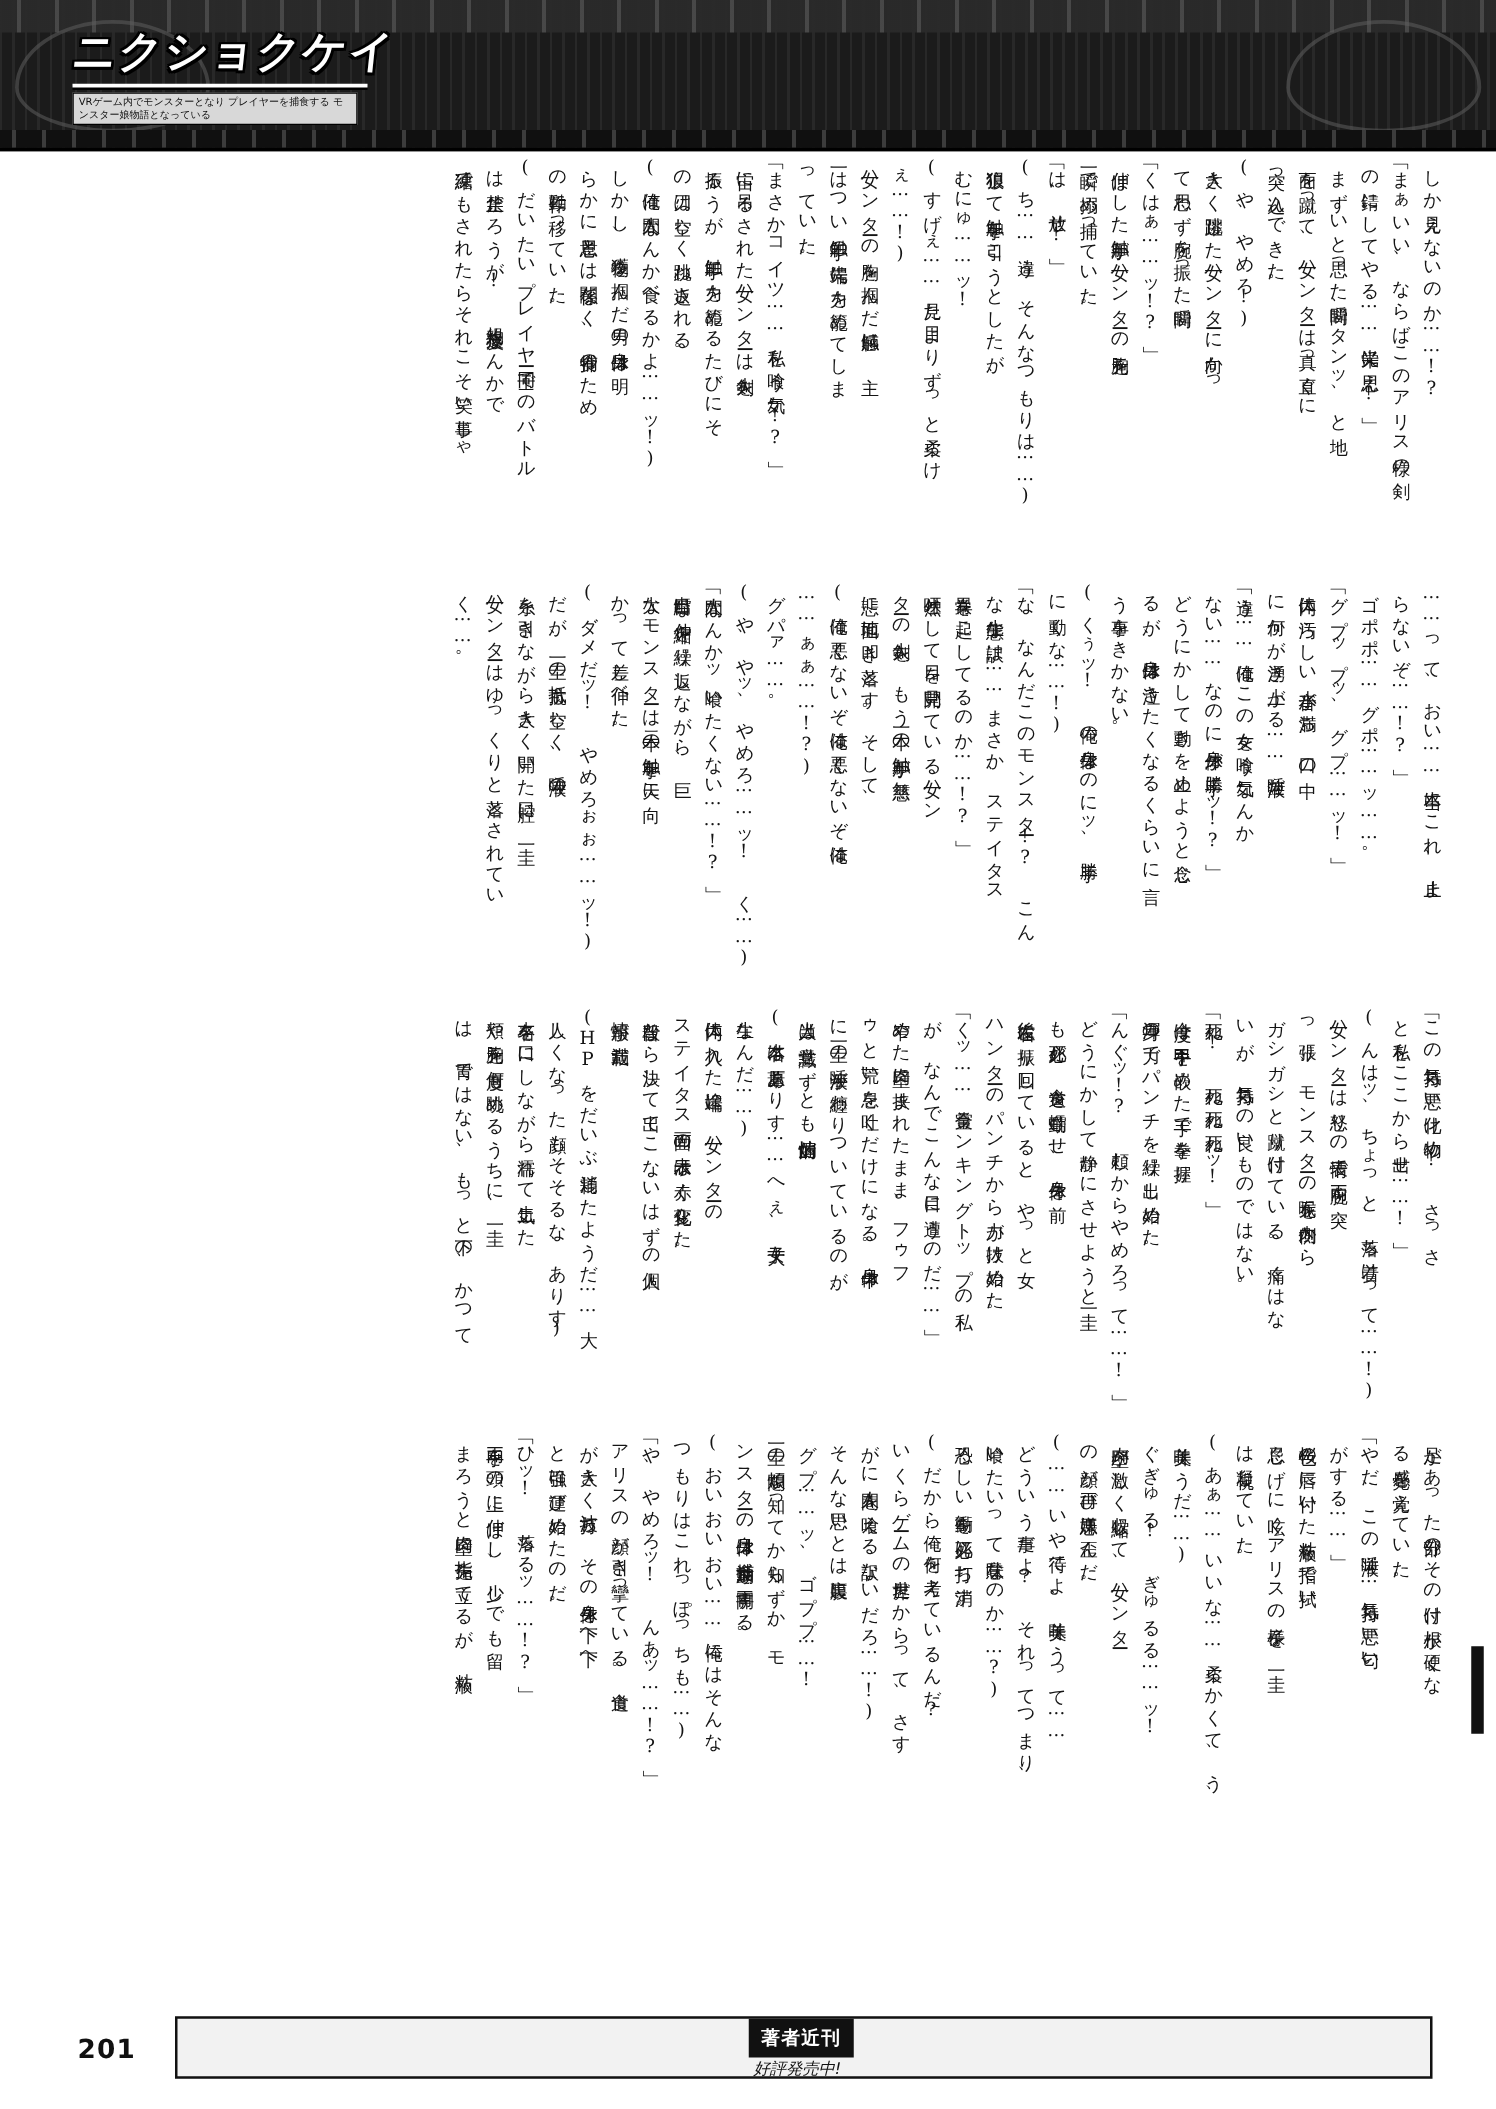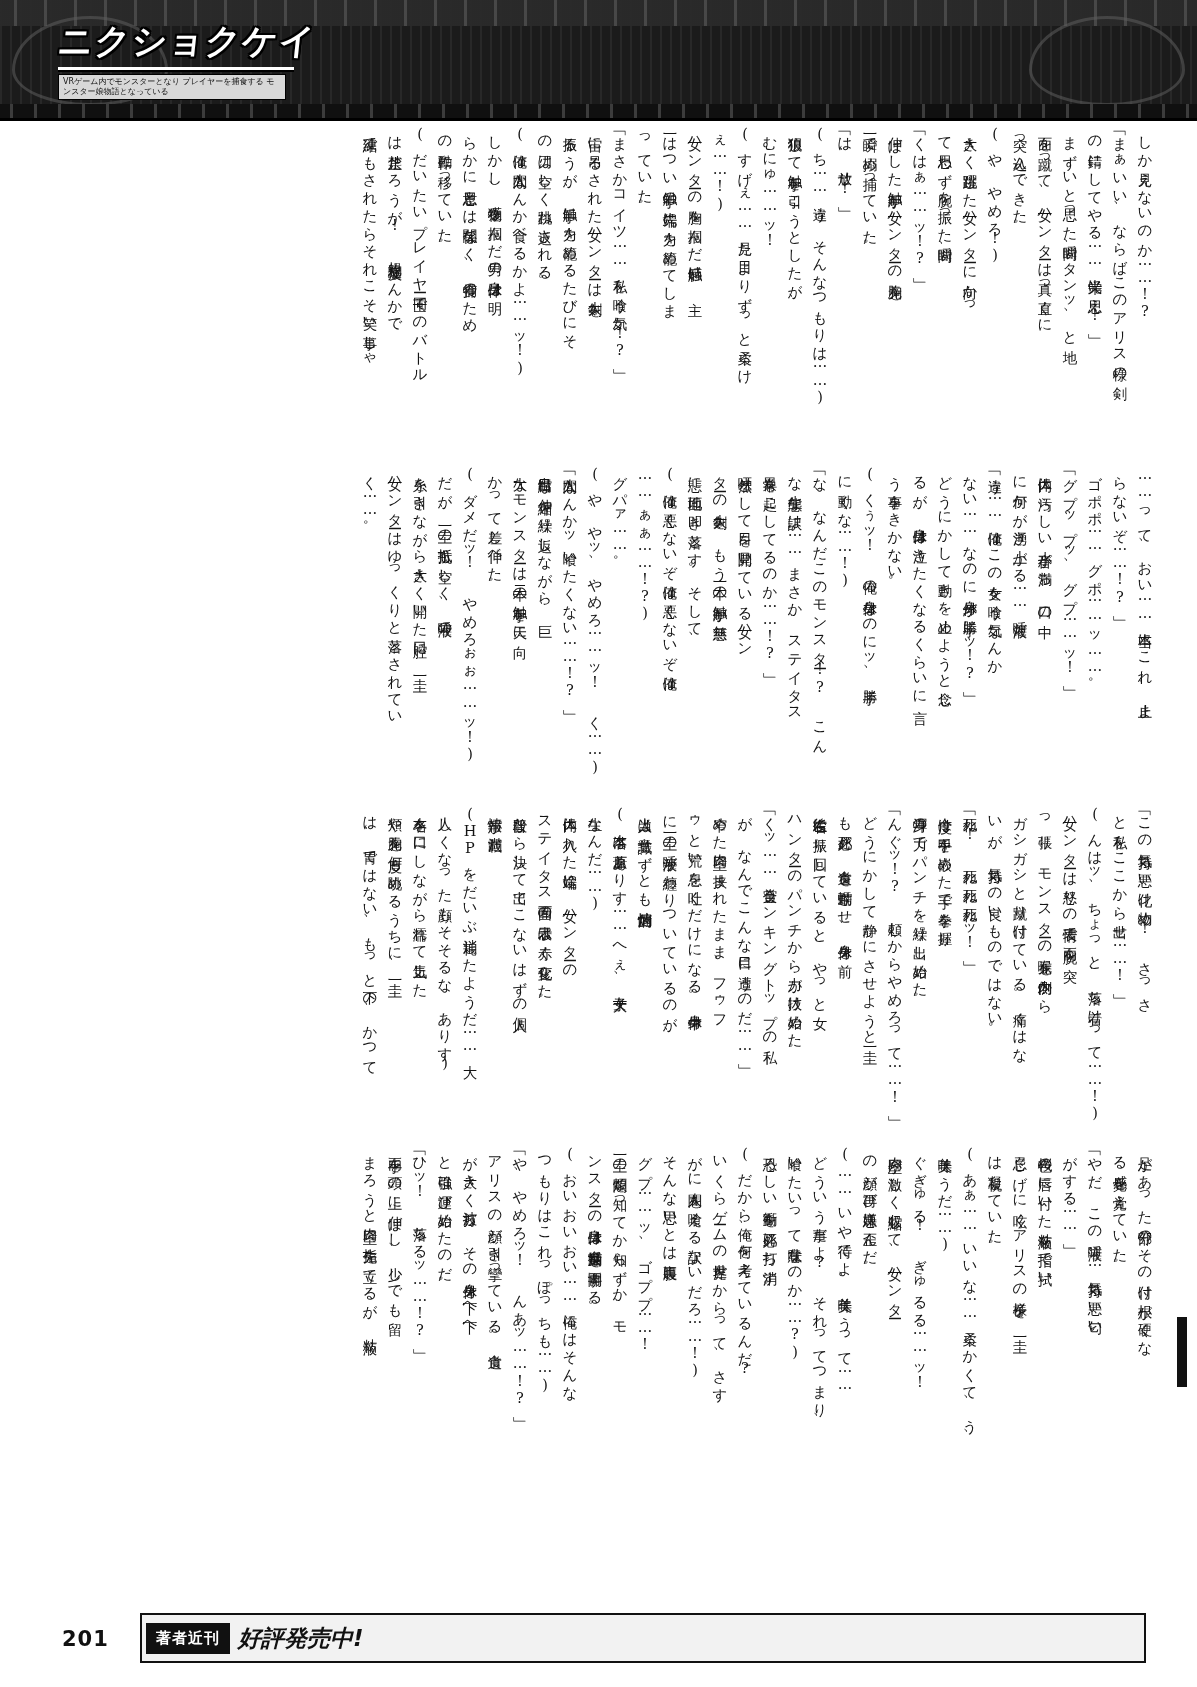--- a/index.html
+++ b/index.html
@@ -152,20 +152,21 @@
   .footer-bar {
     position: absolute;
     left: 140px;
     bottom: 24px;
     width: 1002px;
     height: 46px;
     background: #f2f2f2;
     border: 2px solid #111;
     display: flex;
     align-items: center;
+    flex-direction: column;
   }
   .footer-tag {
     background: #111;
     color: #fff;
     font-family: "DejaVu Sans", sans-serif;
     font-size: 15px;
     font-weight: bold;
     padding: 6px 10px;
     margin: 0 8px 0 4px;
     letter-spacing: 1px;
@@ -174,22 +175,22 @@
   .footer-lines {
     flex: 1;
     font-family: "DejaVu Sans", sans-serif;
     font-size: 11.5px;
     line-height: 16px;
     color: #111;
     padding-right: 6px;
   }
   .footer-cta {
     font-family: "DejaVu Sans", sans-serif;
-    font-size: 23px;
-    font-weight: bold;
+    font-size: 13px;
+    font-weight: normal;
     font-style: italic;
     color: #111;
     white-space: nowrap;
     padding-right: 10px;
     letter-spacing: 0px;
   }
   .edge-mark {
     position: absolute;
     right: 10px;
     bottom: 300px;

